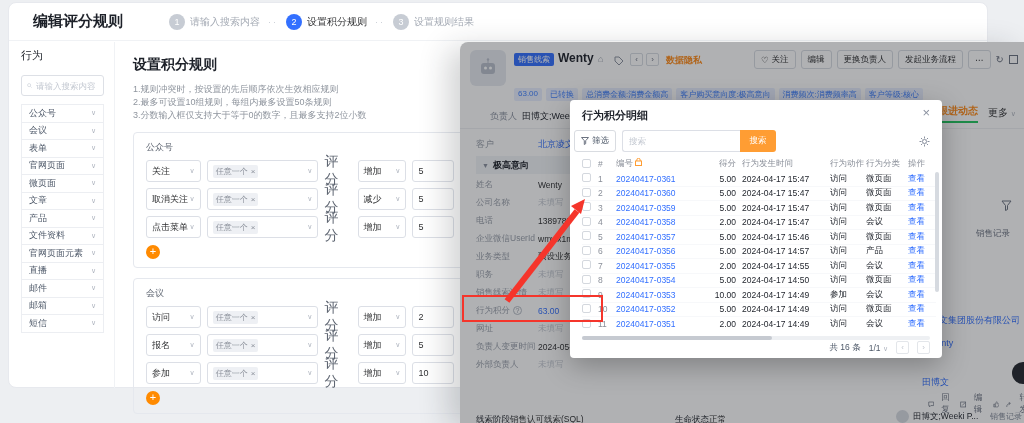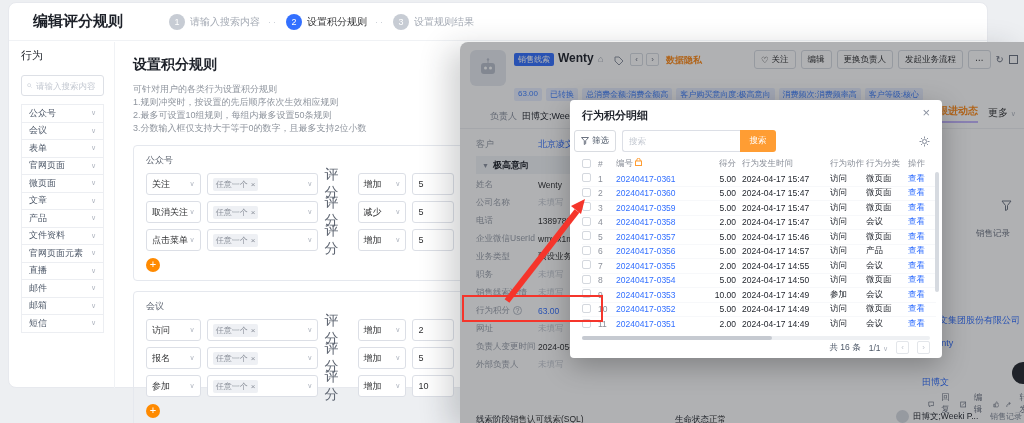--- a/index.html
+++ b/index.html
@@ -83,21 +83,21 @@
   .f-row { height:18px; display:flex; align-items:center; font-size:8.5px; }
   .f-row .k, .f-cust .k { width:62px; flex:none; color:#9aa0ab; }
   .v { color:#303133; } .v.empty { color:#c5cad2; } .v.link { color:#3370ff; cursor:pointer; }
   .qicon { display:inline-block; width:9px; height:9px; border:1px solid #b6bcc6; border-radius:50%;
     color:#9aa0ab; font-size:7px; line-height:8px; text-align:center; margin-left:3px; }
   .f-dbl { height:18px; display:flex; align-items:center; font-size:8.5px;margin-top:37px; }
   .f-dbl .col { display:flex; align-items:center; }
   .f-dbl .c1 { width:199px; } .f-dbl .c2 { width:230px; }
 
   .tabs { position:absolute; left:478px; top:62px; display:flex; gap:10px; font-size:10px; align-items:flex-end; }
-  .tab-a { color:#ff8c1a; font-weight:bold; border-bottom:2px solid #c4b5fd; padding-bottom:3px; cursor:pointer; }
+  .tab-a { color:#ff8c1a; font-weight:bold; border-bottom:2px solid #22c55e; padding-bottom:3px; cursor:pointer; }
   .tab-m { color:#303133; padding-bottom:3px; cursor:pointer; }
   .feed-link { position:absolute; font-size:9px; color:#3370ff; white-space:nowrap; cursor:pointer; }
   .icon-row { position:absolute; left:468px; top:350px; display:flex; gap:7px; font-size:8.5px;
     color:#6b7280; align-items:center; }
   .buser { position:absolute; left:436px; top:368px; width:126px; display:flex; align-items:center;
     gap:4px; font-size:8.5px; }
   .buser .nm { white-space:nowrap; overflow:hidden; max-width:70px; }
   .buser .tg { margin-left:auto; color:#8a919f; font-size:8px; white-space:nowrap; }
   .mini-av { width:13px; height:13px; border-radius:50%; background:#d8dce3; flex:none; }
   .blackdot { position:absolute; left:552px; top:320px; width:22px; height:22px; border-radius:50%;
@@ -227,21 +227,20 @@
       <div class="sb-item">
           <span>短信</span>
           <span class="chev">∨</span>
         </div>
     </div>
   </aside>
 
   <main class="main">
     <div class="m-title">设置积分规则</div>
     <div class="m-desc">
-      <div>可针对用户的各类行为设置积分规则</div>
       <div>1.规则冲突时，按设置的先后顺序依次生效相应规则</div>
       <div>2.最多可设置10组规则，每组内最多设置50条规则</div>
       <div>3.分数输入框仅支持大于等于0的数字，且最多支持2位小数</div>
     </div>
 
     <div class="card">
       <div class="g-label">公众号</div>
       <div class="rrow">
         <div class="sel s1">
             <span>关注</span>

